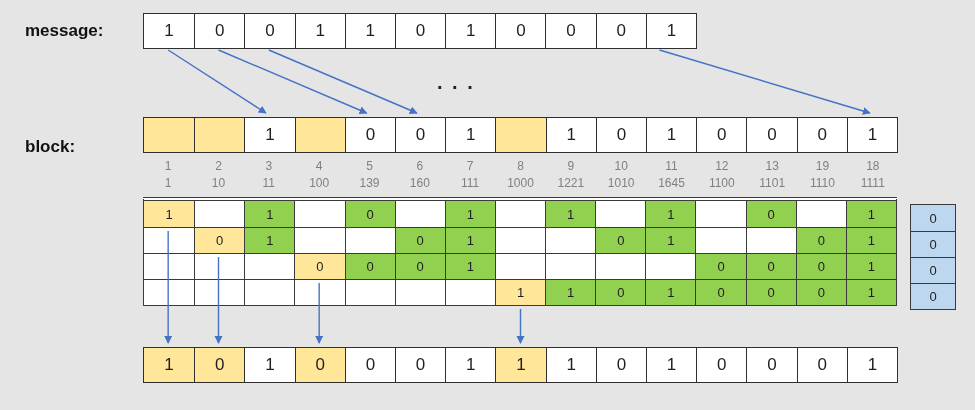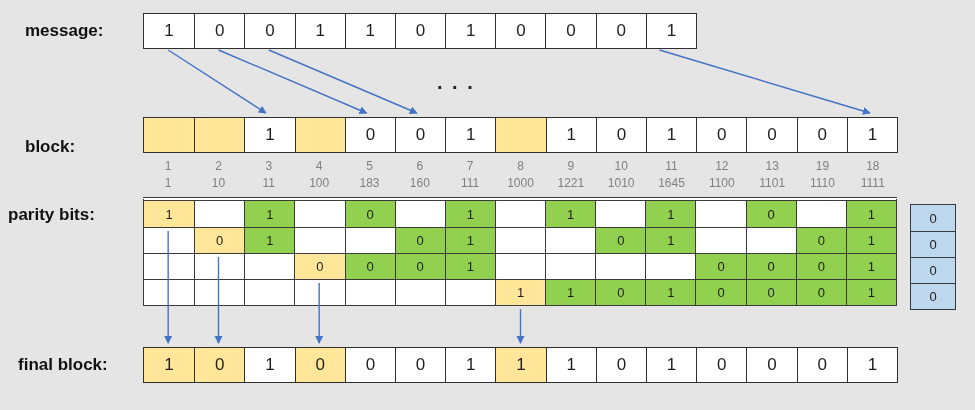--- a/index.html
+++ b/index.html
@@ -60,22 +60,20 @@
   }
   svg.overlay{position:absolute;left:0;top:0;pointer-events:none;}
 </style>
 </head>
 <body>
 
 <div class="canvas">
 
   <div class="row-label" style="left:25px;top:21px">message:</div>
   <div class="row-label" style="left:25px;top:137px">block:</div>
-  <div class="row-label" style="left:8px;top:205px">parity bits:</div>
-  <div class="row-label" style="left:18px;top:355px">final block:</div>
 
   <div class="ellipsis" style="left:437px;top:71px">. . .</div>
 
   <div id="message-row" class="bitrow" style="left:143px;top:13px;width:554px;grid-template-columns:repeat(11,1fr)">
       <div class="cell">1</div>
       <div class="cell">0</div>
       <div class="cell">0</div>
       <div class="cell">1</div>
       <div class="cell">1</div>
       <div class="cell">0</div>
@@ -119,21 +117,21 @@
       <div class="idx">12</div>
       <div class="idx">13</div>
       <div class="idx">19</div>
       <div class="idx">18</div>
     </div>
   <div id="index-binary" class="idxrow" style="left:143px;top:175px;width:755px;grid-template-columns:repeat(15,1fr)">
       <div class="idx">1</div>
       <div class="idx">10</div>
       <div class="idx">11</div>
       <div class="idx">100</div>
-      <div class="idx">183</div>
+      <div class="idx">139</div>
       <div class="idx">160</div>
       <div class="idx">111</div>
       <div class="idx">1000</div>
       <div class="idx">1221</div>
       <div class="idx">1010</div>
       <div class="idx">1645</div>
       <div class="idx">1100</div>
       <div class="idx">1101</div>
       <div class="idx">1110</div>
       <div class="idx">1111</div>

